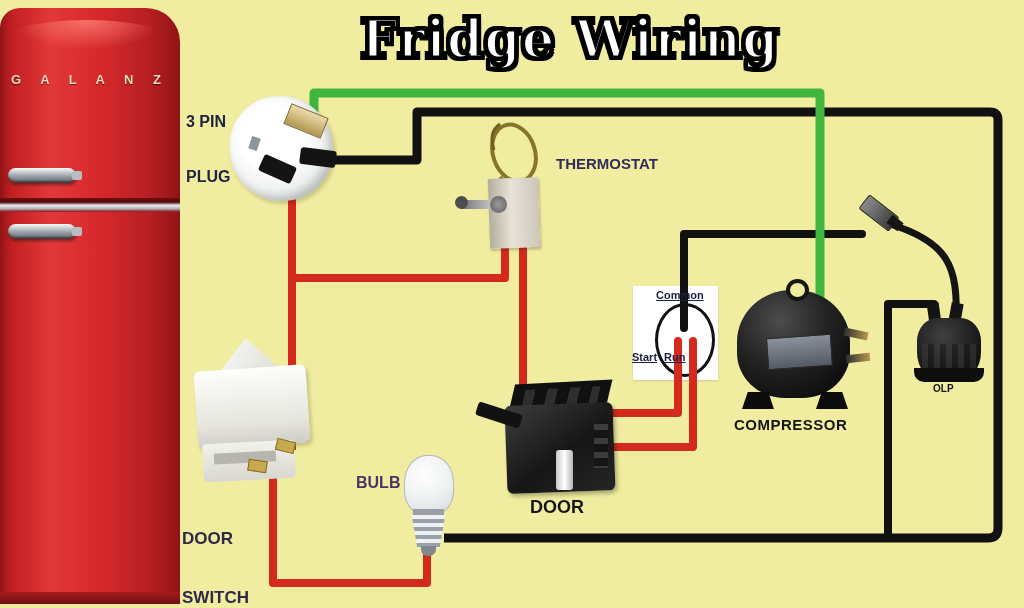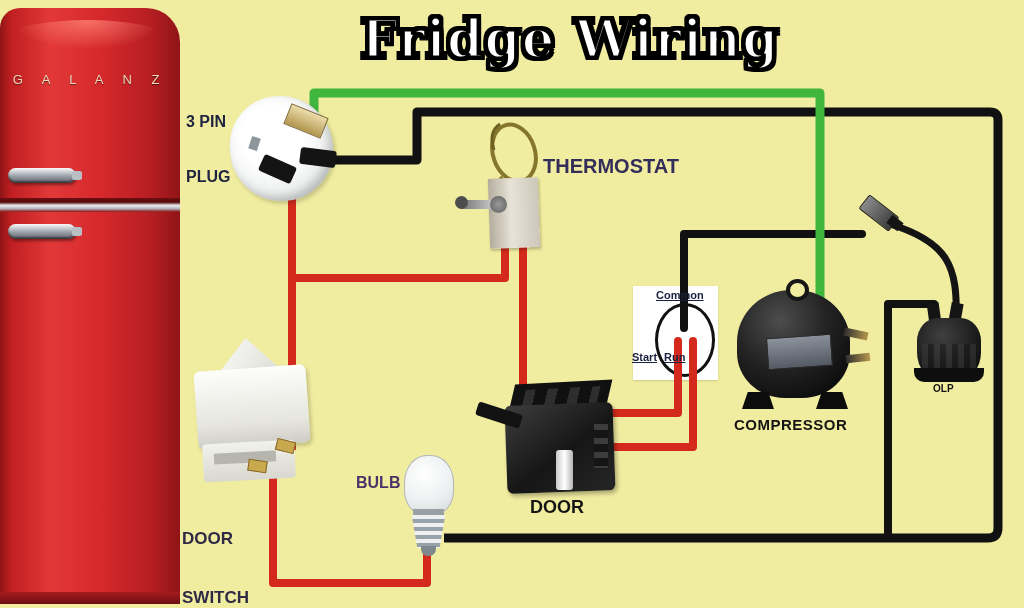--- a/index.html
+++ b/index.html
@@ -18,36 +18,36 @@
     text-shadow:-3px -3px 0 #000, 3px -3px 0 #000, -3px 3px 0 #000, 3px 3px 0 #000,
                  0 -3px 0 #000, 0 3px 0 #000, -3px 0 0 #000, 3px 0 0 #000;
   }
   
   .fridge{left:0; top:8px; width:180px; height:596px;
     background:linear-gradient(90deg,#8f1416 0%,#c01f22 6%,#e23838 28%,#d7292c 55%,#b81f23 82%,#901416 100%);
     border-radius:20px 34px 0 0;}
   .fridge-gloss{left:12px; top:12px; width:150px; height:30px; border-radius:50%;
     background:radial-gradient(ellipse at 50% 0%, rgba(255,130,120,.8), rgba(255,255,255,0) 70%);}
   .galanz{left:0; top:72px; width:180px; text-align:center; color:#eed9ba;
-    font-size:13px; font-weight:normal; letter-spacing:8px; text-shadow:0 1px 1px rgba(0,0,0,.5);}
+    font-size:13px; font-weight:bold; letter-spacing:8px; text-shadow:0 1px 1px rgba(0,0,0,.5);}
   .door-gap{left:0; top:198px; width:180px; height:14px;
     background:linear-gradient(180deg,#6d0f12 0%,#54090b 30%,#e9eaec 52%,#b9bec6 74%,#8c1114 100%);}
   .handle{left:8px; width:68px; height:15px; border-radius:8px;
     background:linear-gradient(180deg,#fafafa,#9aa0a8 55%,#62666d);
     box-shadow:inset 0 -2px 2px rgba(0,0,0,.45), 1px 2px 3px rgba(0,0,0,.4);}
   .handle:after{content:""; position:absolute; right:-6px; top:3px; width:10px; height:9px;
     background:#b9bec4; border-radius:2px;}
   .fridge-bottom{left:0; top:592px; width:180px; height:12px;
     background:linear-gradient(180deg,#a51b1e,#6d0f12);}
   
   svg.wires{left:0; top:0;}
   
   .lbl{font-weight:bold; color:#111; white-space:pre; line-height:1.15;}
   .lbl-plug{left:186px; top:76px; font-size:16px; color:#1e2340;}
-  .lbl-thermo{left:543px; top:155px; font-size:20px; color:#332d5a;}
+  .lbl-thermo{left:556px; top:155px; font-size:15px; color:#332d5a;}
   .lbl-door{left:182px; top:490px; font-size:17px; color:#2e2a46;}
   .lbl-bulb{left:356px; top:474px; font-size:16px; color:#4b3366;}
   .lbl-relay{left:530px; top:497px; font-size:18px; color:#141414;}
   .lbl-comp{left:734px; top:416px; font-size:15px; color:#141414; letter-spacing:.5px;}
   .lbl-olp{left:933px; top:383px; font-size:10px; color:#141414;}
   .lbl-term{font-size:11px; color:#1c2040; font-weight:bold;text-decoration:underline;}
   .lbl-common{left:656px; top:289px;}
   .lbl-start{left:632px; top:351px;}
   .lbl-run{left:664px; top:351px;}
   

